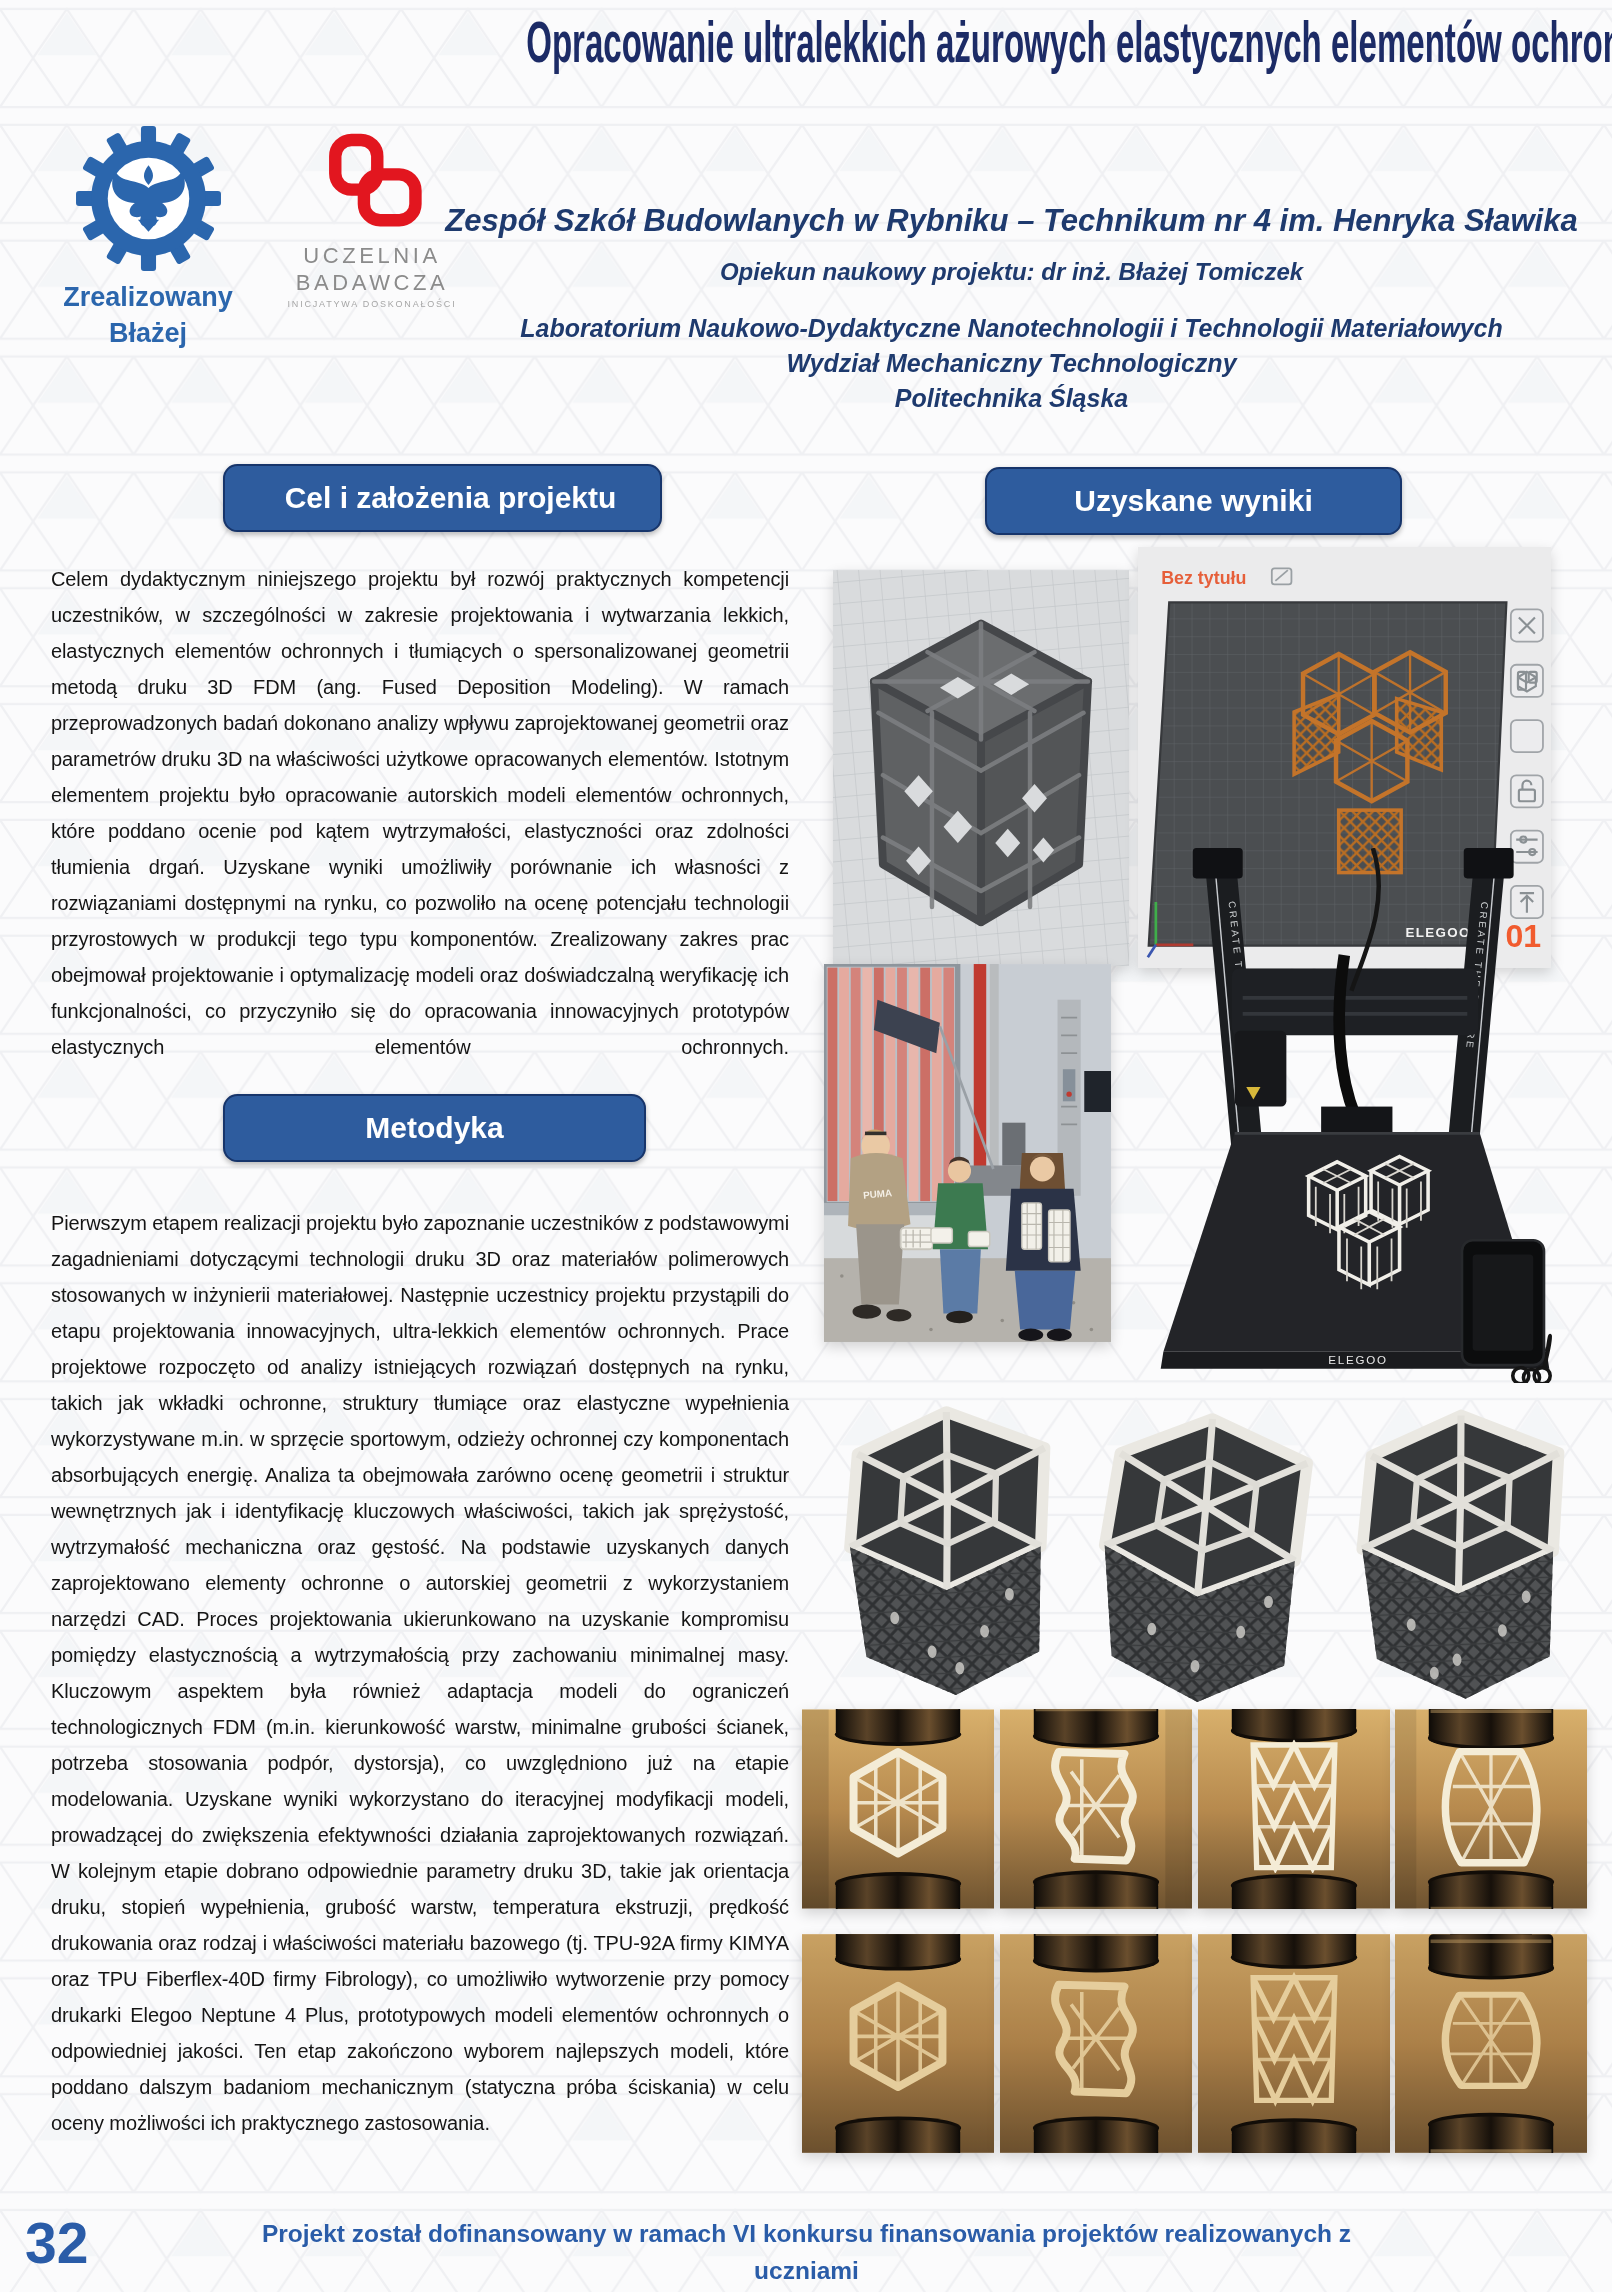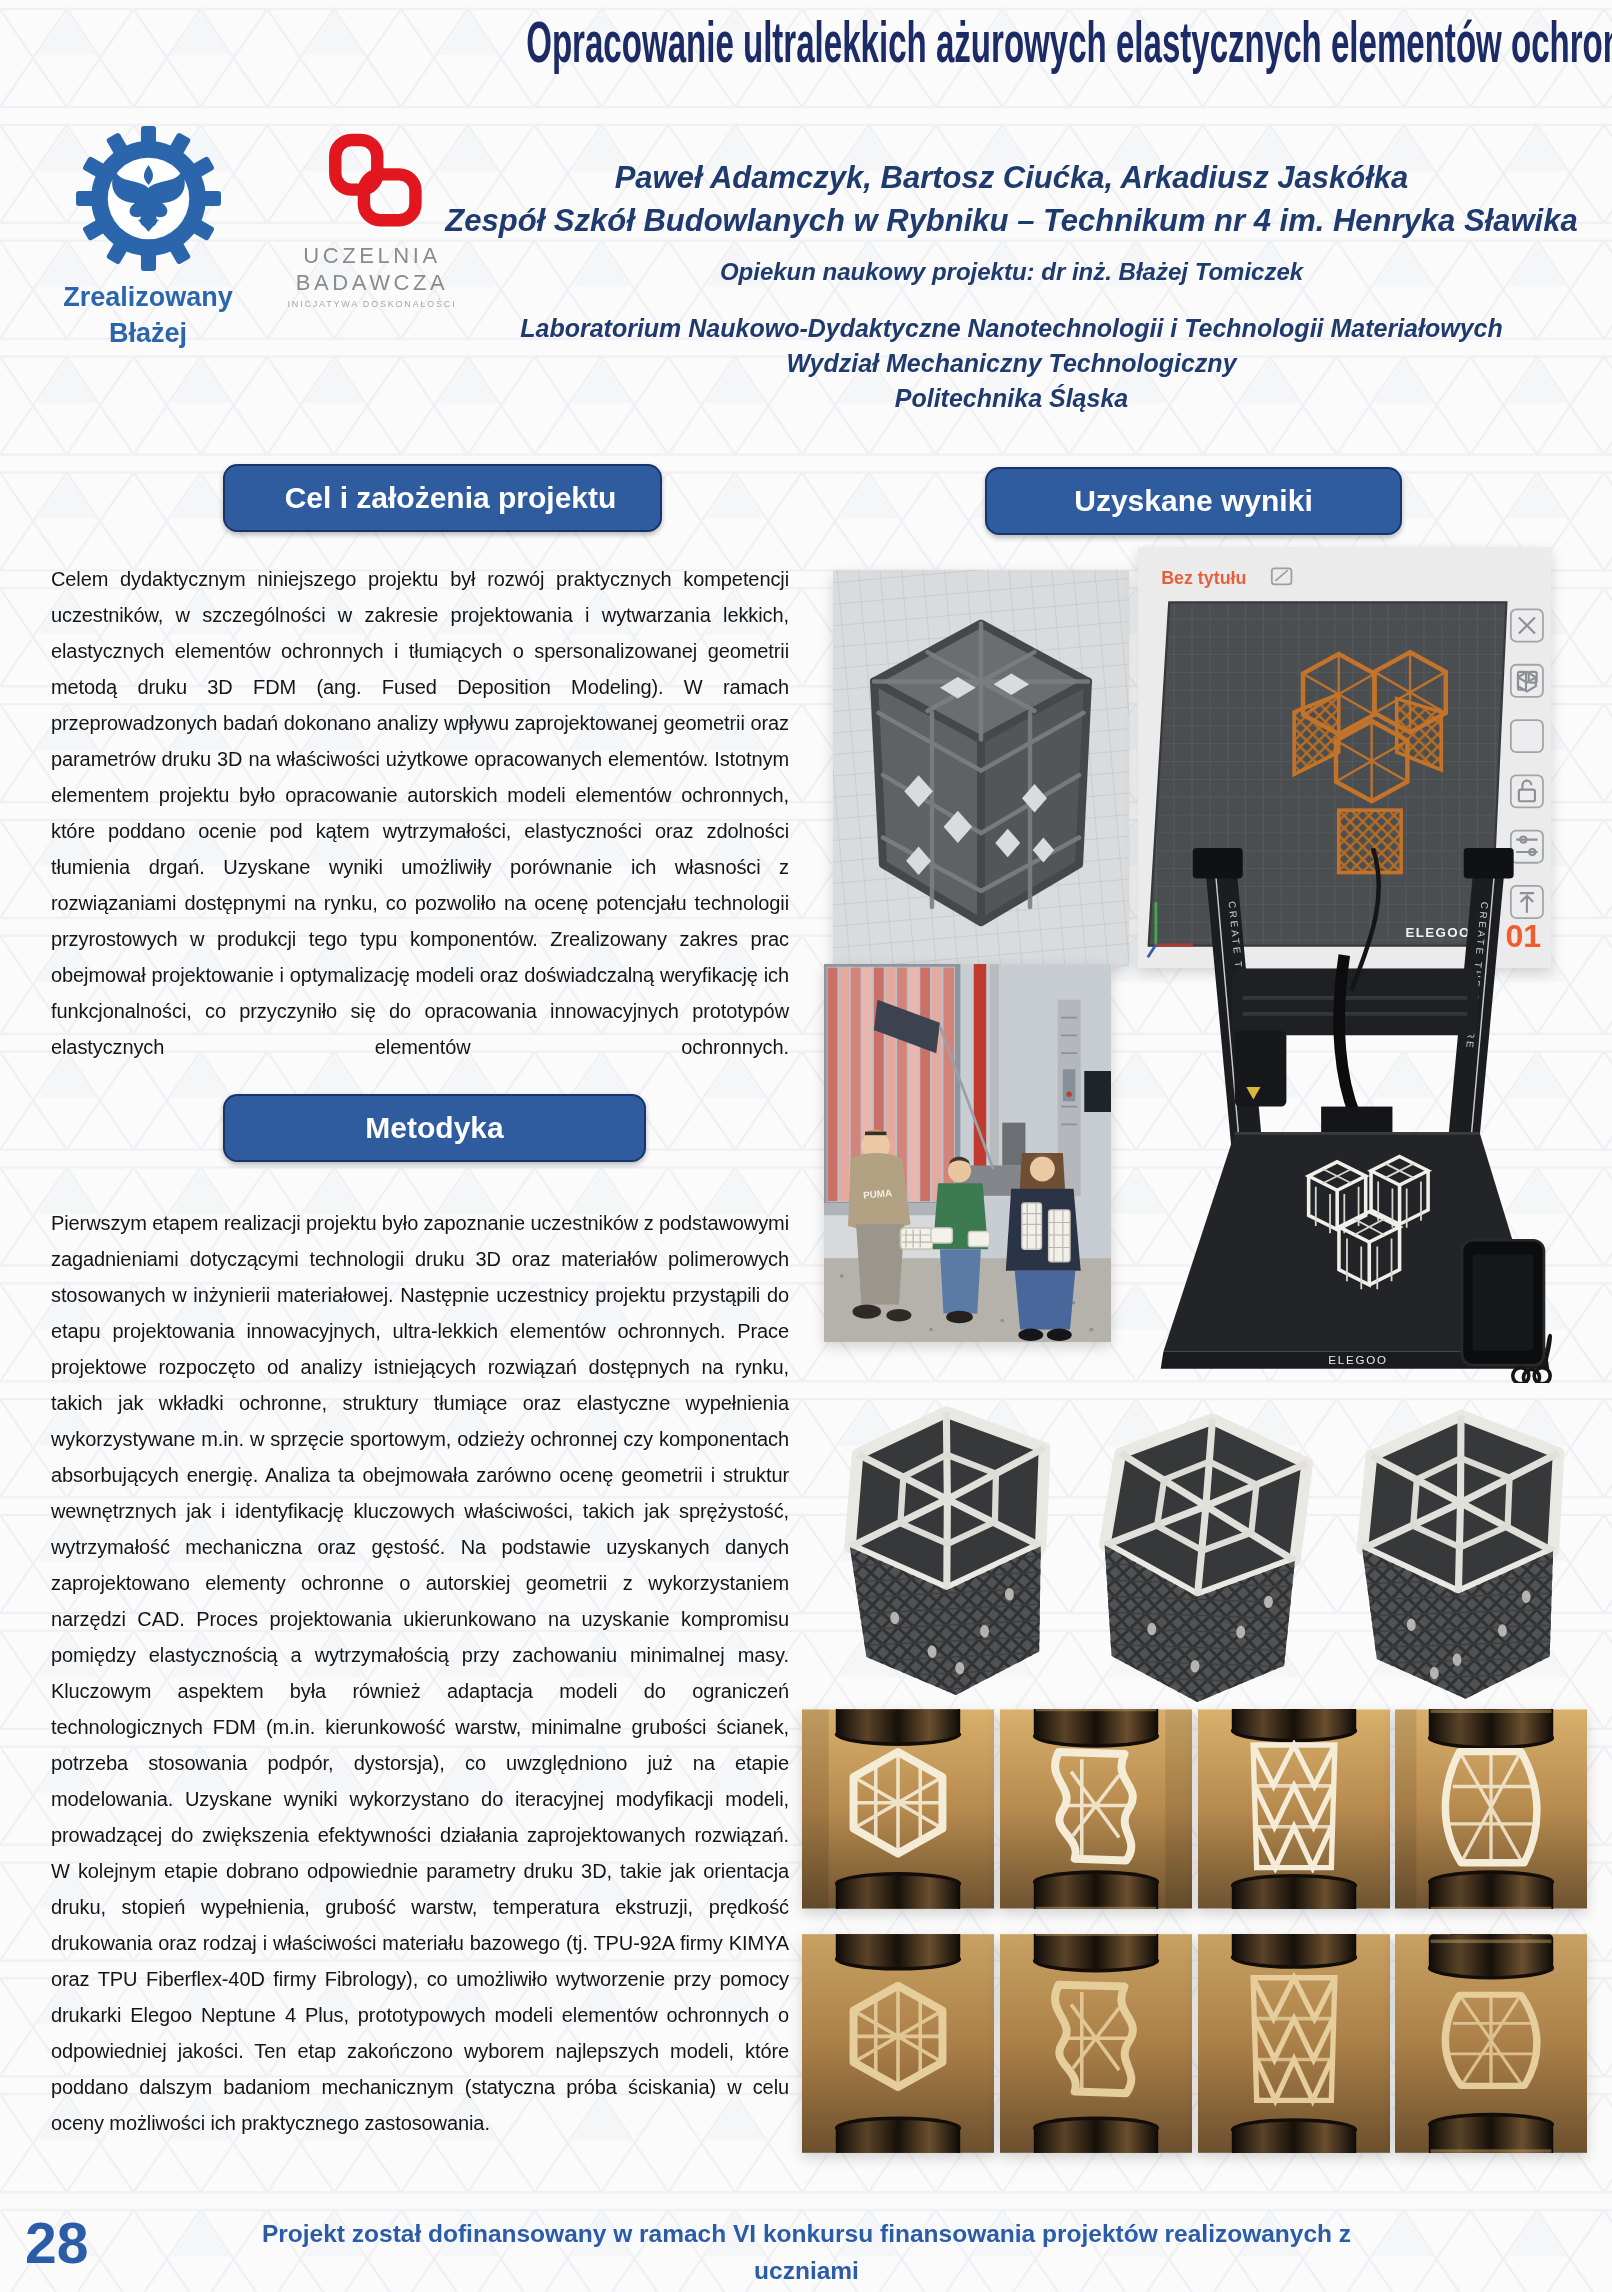--- a/index.html
+++ b/index.html
@@ -149,21 +149,20 @@
       <g fill="none" stroke="#e2161f" stroke-width="13" stroke-linejoin="round">
         <rect x="16" y="6" width="44" height="52" rx="17"></rect>
         <rect x="46" y="42" width="54" height="48" rx="17"></rect>
       </g>
     </svg>
     <div class="l1">UCZELNIA</div>
     <div class="l1">BADAWCZA</div>
     <div class="l3">INICJATYWA DOSKONAŁOŚCI</div>
   </div>
 
-  <div class="hdr-line hdr-authors">Paweł Adamczyk, Bartosz Ciućka, Arkadiusz Jaskółka</div>
   <div class="hdr-line hdr-school">Zespół Szkół Budowlanych w Rybniku – Technikum nr 4 im. Henryka Sławika</div>
   <div class="hdr-line hdr-lab">Laboratorium Naukowo-Dydaktyczne Nanotechnologii i Technologii Materiałowych</div>
   <div class="hdr-line hdr-supervisor">Opiekun naukowy projektu: dr inż. Błażej Tomiczek</div>
   <div class="hdr-line hdr-faculty">Wydział Mechaniczny Technologiczny</div>
   <div class="hdr-line hdr-univ">Politechnika Śląska</div>
 
   <div class="sec-btn" style="left:223px;top:464px;width:419px;height:64px;padding-left:16px;">
     <span>Cel i założenia projektu</span>
   </div>
   <div class="sec-btn" style="left:985px;top:467px;width:413px;height:64px;">
@@ -524,20 +523,20 @@
   <div class="fig" style="left:1395px;top:1934px;width:192px;height:219px;">
     <svg width="192" height="219" viewBox="0 0 216 246" style="color:#e5cd9c">
       <rect width="216" height="246" fill="url(#wbg)"></rect>
         <rect width="216" height="246" fill="#5a3c1e" opacity="0.12"></rect>
       <use href="#press" x="0" y="-20" width="216" height="74"></use>
       <use href="#spec-bulge" width="216" height="140" transform="translate(0,62) scale(1,0.82)"></use>
       <use href="#press" width="216" height="74" transform="translate(0,272) scale(1,-1)"></use>
     </svg>
   </div>
 
-  <div class="page-num">28</div>
+  <div class="page-num">32</div>
   <div class="footer-text">
     <span>Projekt został dofinansowany w ramach VI konkursu finansowania projektów realizowanych z uczniami</span>
     <span>szkół ponadpodstawowych w ramach programu Inicjatywa Doskonałości – Uczelnia Badawcza.</span>
   </div>
 
 </div>
 
 
 </body></html>

